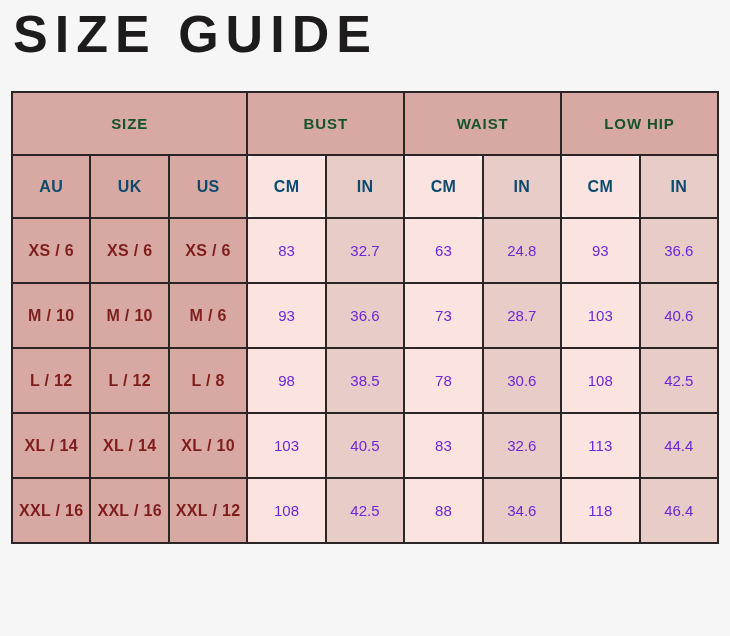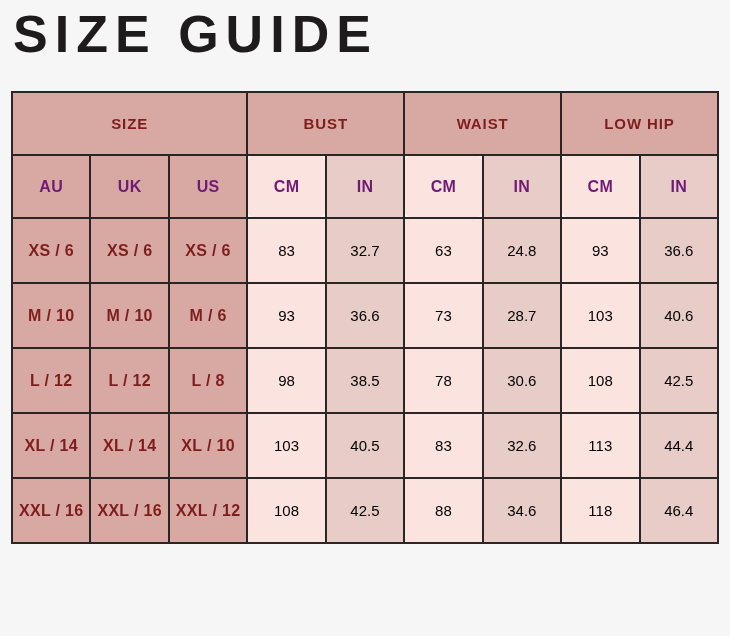--- a/index.html
+++ b/index.html
@@ -31,41 +31,41 @@
     border: 2px solid #2b2525;
     text-align: center;
     vertical-align: middle;
     padding: 0;
     overflow: hidden;
   }
   
   th.group-head {
     height: 61px;
     background: #d7a9a2;
-    color: #7f1d1d;
+    color: #14532d;
     font-size: 15px;
     font-weight: bold;
     letter-spacing: 0.06em;
   }
   
   th.sub-head {
     height: 61px;
     font-size: 16px;
     font-weight: bold;
-    color: #701a75;
+    color: #0c4a6e;
     letter-spacing: 0.02em;
   }
   .size-bg { background: #d7a9a2; }
   .cm-bg   { background: #fbe3e0; border-radius: 10px; }
   .in-bg   { background: #e8ccc7; }
   
   td {
     height: 63px;
     font-size: 15px;
-    color: #000000;
+    color: #6d28d9;
   }
   td.size-cell {
     background: #d7a9a2;
     font-weight: bold;
     font-size: 16px;
     color: #7f1d1d;
     letter-spacing: 0.02em;
   }
   td.cm-cell { background: #fbe3e0; }
   td.in-cell { background: #e8ccc7; }

